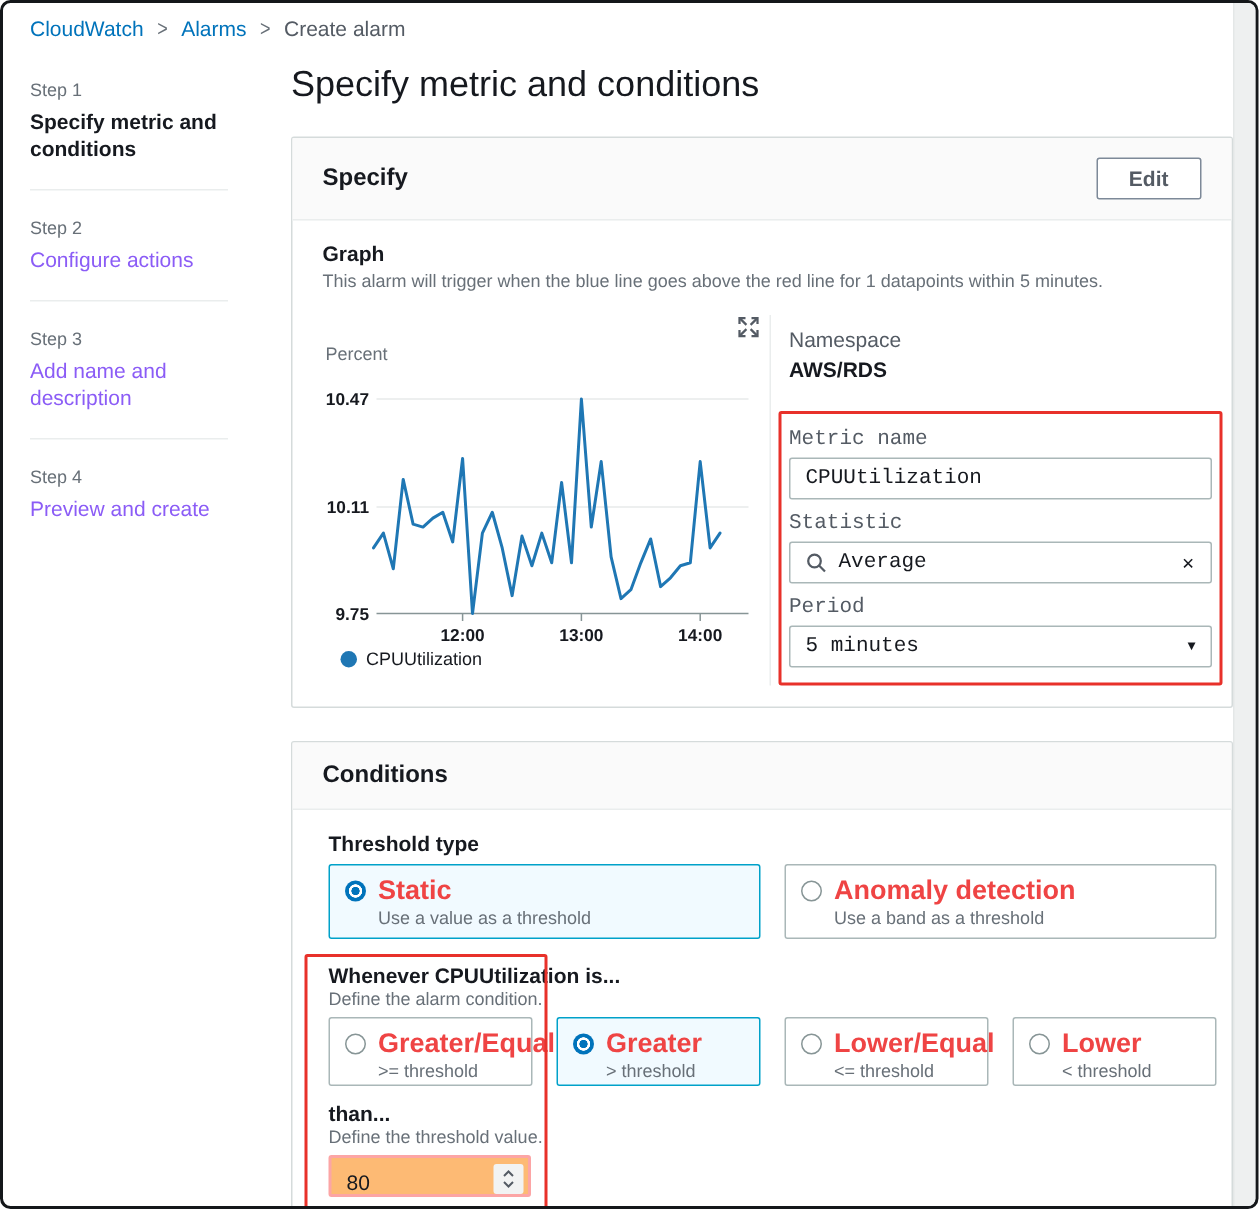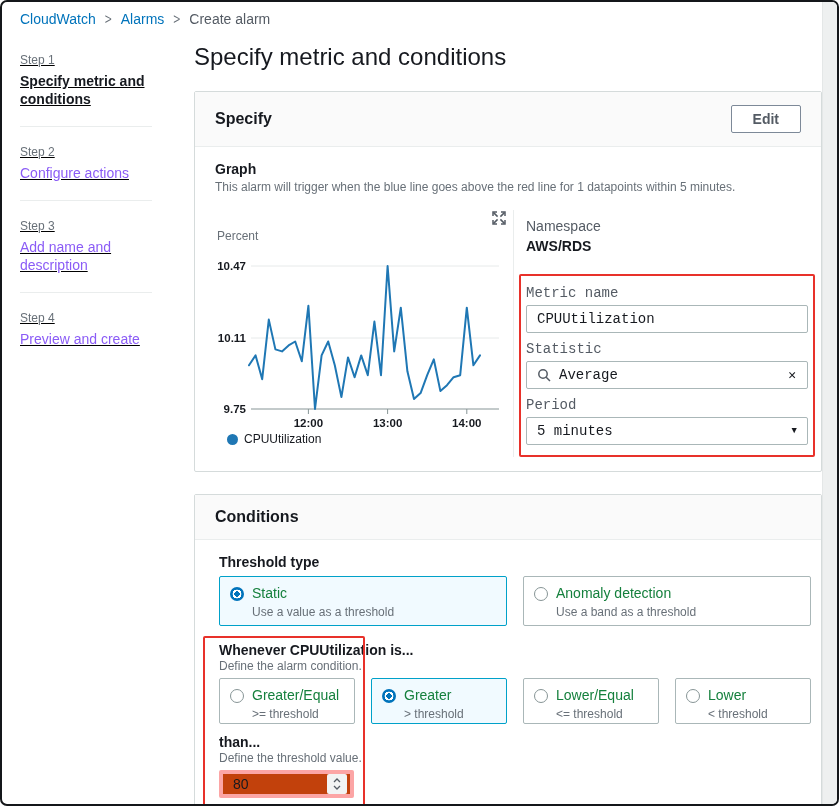--- a/index.html
+++ b/index.html
@@ -8,21 +8,21 @@
   .scroll-strip { position:absolute; top:0; right:0; width:15px; height:100%; background:#eef0f0; border-left:1px solid #e4e7e7; }
 
   
   .breadcrumb { padding:9px 0 0 18px; font-size:14px; color:#687078; display:flex; align-items:center; }
   .crumb-link { color:#0073bb; text-decoration:none; cursor:pointer; }
   .crumb-sep { color:#687078; font-size:12px; margin:0 9px; transform:scaleY(1.25); display:inline-block; }
   .crumb-current { color:#545b64; }
 
   
   .content { display:flex; align-items:flex-start; }
-  .sidebar { width:132px; margin:26px 0 0 18px; font-size:14px;text-decoration:underline; }
+  .sidebar { width:132px; margin:26px 0 0 18px; font-size:14px; }
   .step-num { font-size:12px; color:#687078; margin-bottom:5px; }
   .step-title { line-height:18px; color:#8b5cf6; cursor:pointer; }
   .step-title.active { color:#16191f; font-weight:700; cursor:default; }
   .side-rule { border:none; border-top:1px solid #eaeded; margin:18px 0; }
   .main { margin-left:42px; width:628px; }
   h1.page-title { font-size:24px; font-weight:400; color:#16191f; margin:16px 0 20px; }
 
   
   .card { border:1px solid #d5dbdb; border-radius:2px; background:#fff; margin-bottom:22px; }
   .card-header { display:flex; justify-content:space-between; align-items:center; padding:13px 20px; background:#fafafa; border-bottom:1px solid #eaeded; }
@@ -57,25 +57,25 @@
   .cond-body { position:relative; padding:14px 10px 0 24px; height:280px; }
   .sec-label { font-size:14px; font-weight:700; color:#16191f; line-height:16px; margin-bottom:6px; }
   .sec-desc { font-size:12px; color:#687078; line-height:14px; margin:1px 0 5px; }
   .tiles { display:flex; gap:16px; }
   .tile { border:1px solid #aab7b8; border-radius:2px; background:#fff; padding:8px 10px; display:flex; align-items:flex-start; cursor:pointer; }
   .tile.selected { border-color:#00a1c9; background:#f1faff; }
   .tile-2 { width:288px; height:50px; }
   .tile-4 { width:136px; height:46px; }
   .radio { width:14px; height:14px; border-radius:50%; border:1px solid #879596; background:#fff; margin:2px 8px 0 0; flex-shrink:0; cursor:pointer; }
   .radio.checked { border:none; background:radial-gradient(circle at center, #0073bb 0, #0073bb 2.6px, #fff 2.9px, #fff 4.3px, #0073bb 4.6px); }
-  .tile-title { font-size:14px; font-weight:400; color:#15803d; line-height:16px; }
+  .tile-title { font-size:18px; font-weight:700; color:#ef4444; line-height:16px; }
   .tile-desc { font-size:12px; color:#687078; margin-top:4px; }
   .whenever { margin-top:16px; }
   .than { margin-top:10px; }
-  .num-input { width:135px; height:28px; border:4px solid #fca5a5; border-radius:2px; background:#c2410c; display:flex; align-items:center; padding:0 3px 0 10px; font-size:14px; color:#16191f; cursor:text; }
+  .num-input { width:135px; height:28px; border:2px solid #fca5a5; border-radius:2px; background:#fdba74; display:flex; align-items:flex-end; padding:0 3px 0 10px; font-size:14px; color:#16191f; cursor:text; }
   .stepper { margin-left:auto; width:20px; height:20px; background:#f2f3f3; border-radius:2px; display:flex; flex-direction:column; align-items:center; justify-content:center; gap:2px; cursor:pointer; }
   .hint { font-size:12px; color:#687078; margin-top:6px; }
   .cond-ring { position:absolute; left:8px; top:96px; width:162px; height:188px; border:2px solid #e8312a; border-radius:2px; pointer-events:none; }
 
   svg text { font-family:"Liberation Sans","DejaVu Sans",sans-serif; }
   .tick-txt { font-size:11.5px; font-weight:600; fill:#16191f; }
 </style>
 </head>
 <body>
 

